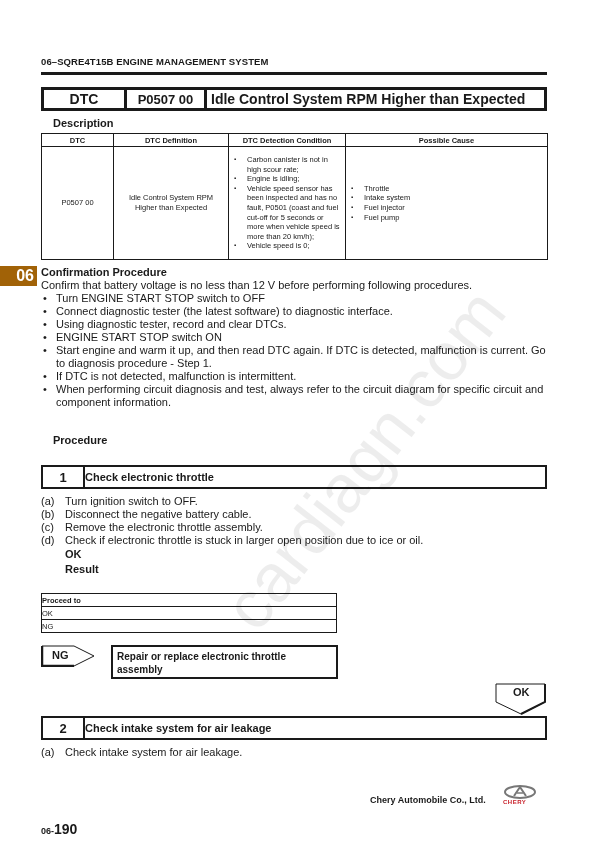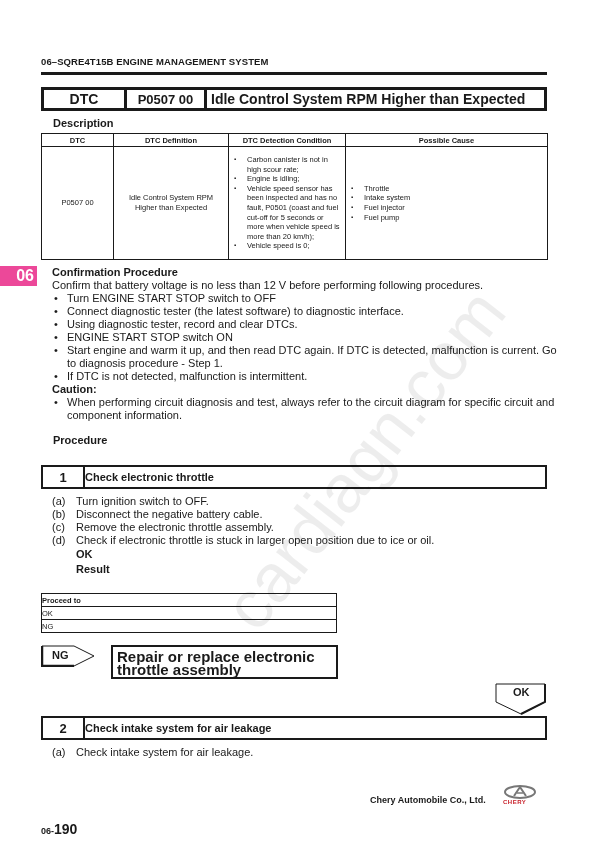--- a/index.html
+++ b/index.html
@@ -28,25 +28,25 @@
   }
   table.desc th, table.desc td { border: 1px solid #1a1a1a; }
   table.desc th { font-weight: bold; height: 12px; padding: 0; text-align: center; }
   table.desc td { vertical-align: middle; padding: 2px 3px; line-height: 9.6px; }
   table.desc td.center { text-align: center; }
   ul.dots { list-style: none; margin: 0; padding: 0; }
   ul.dots li { position: relative; padding-left: 15px; }
   ul.dots li::before { content: "\25AA"; position: absolute; left: 2px; top: 0; font-size: 6px; }
 
   .tab06 {
-    left: 0; top: 266px; width: 37px; height: 20px; background: #ec4899; color: #fff;
+    left: 0; top: 266px; width: 37px; height: 20px; background: #a16207; color: #fff;
     font-size: 16px; font-weight: bold; text-align: right; padding-right: 3px; box-sizing: border-box; line-height: 20px;
   }
 
-  .body-text { font-size: 11px; line-height: 13px; margin-left: 11px; }
+  .body-text { font-size: 11px; line-height: 13px; }
   ul.bul { list-style: none; margin: 0; padding: 0; }
   ul.bul li { position: relative; padding-left: 15px; }
   ul.bul li::before { content: "\2022"; position: absolute; left: 2px; top: 0; }
 
   .step-box {
     left: 41px; width: 506px; height: 24px; border: 2px solid #1a1a1a; box-sizing: border-box; display: flex;
   }
   .step-num { width: 40px; border-right: 2px solid #1a1a1a; display: flex; align-items: center; justify-content: center; font-weight: bold; font-size: 13px; }
   .step-title { display: flex; align-items: center; font-weight: bold; font-size: 11px; }
 
@@ -57,21 +57,21 @@
   table.result {
     position: absolute; left: 41px; top: 593px; width: 296px;
     border-collapse: collapse; font-size: 7.5px;
   }
   table.result td { border: 1px solid #1a1a1a; text-align: left; height: 12px; padding: 0; }
   table.result tr.head td { font-weight: bold; }
 
   .ng-tag { left: 41px; top: 645px; }
   .ng-box {
     left: 111px; top: 645px; width: 227px; height: 34px; border: 2px solid #1a1a1a; box-sizing: border-box;
-    font-size: 15px; font-weight: bold; padding: 3px 4px; line-height: 13px;
+    font-size: 10px; font-weight: bold; padding: 3px 4px; line-height: 13px;
   }
   .ok-tag { left: 495px; top: 683px; }
 
   .footer-page { left: 41px; top: 820px; font-weight: bold; }
   .footer-page .small { font-size: 9px; }
   .footer-page .big { font-size: 14px; }
   .footer-co { left: 370px; top: 795px; font-size: 9px; font-weight: bold; }
   .logo { left: 500px; top: 784px; width: 40px; height: 24px; }
   .logo-word { position: absolute; left: 3px; top: 15px; font-size: 6px; color: #c8202a; letter-spacing: 0.5px; font-weight: bold; }
 
@@ -137,21 +137,20 @@
   <div style="font-weight:bold;">Confirmation Procedure</div>
   <div>Confirm that battery voltage is no less than 12 V before performing following procedures.</div>
   <ul class="bul">
     <li>Turn ENGINE START STOP switch to OFF</li>
     <li>Connect diagnostic tester (the latest software) to diagnostic interface.</li>
     <li>Using diagnostic tester, record and clear DTCs.</li>
     <li>ENGINE START STOP switch ON</li>
     <li>Start engine and warm it up, and then read DTC again. If DTC is detected, malfunction is current. Go to diagnosis procedure - Step 1.</li>
     <li>If DTC is not detected, malfunction is intermittent.</li>
   </ul>
-  <div style="font-weight:bold;">Caution:</div>
   <ul class="bul">
     <li>When performing circuit diagnosis and test, always refer to the circuit diagram for specific circuit and component information.</li>
   </ul>
 </div>
 
 <div class="abs section-label" style="left:41px; top:434px;">Procedure</div>
 
 <div class="abs step-box" style="top:465px;">
   <div class="step-num">1</div>
   <div class="step-title">Check electronic throttle</div>

